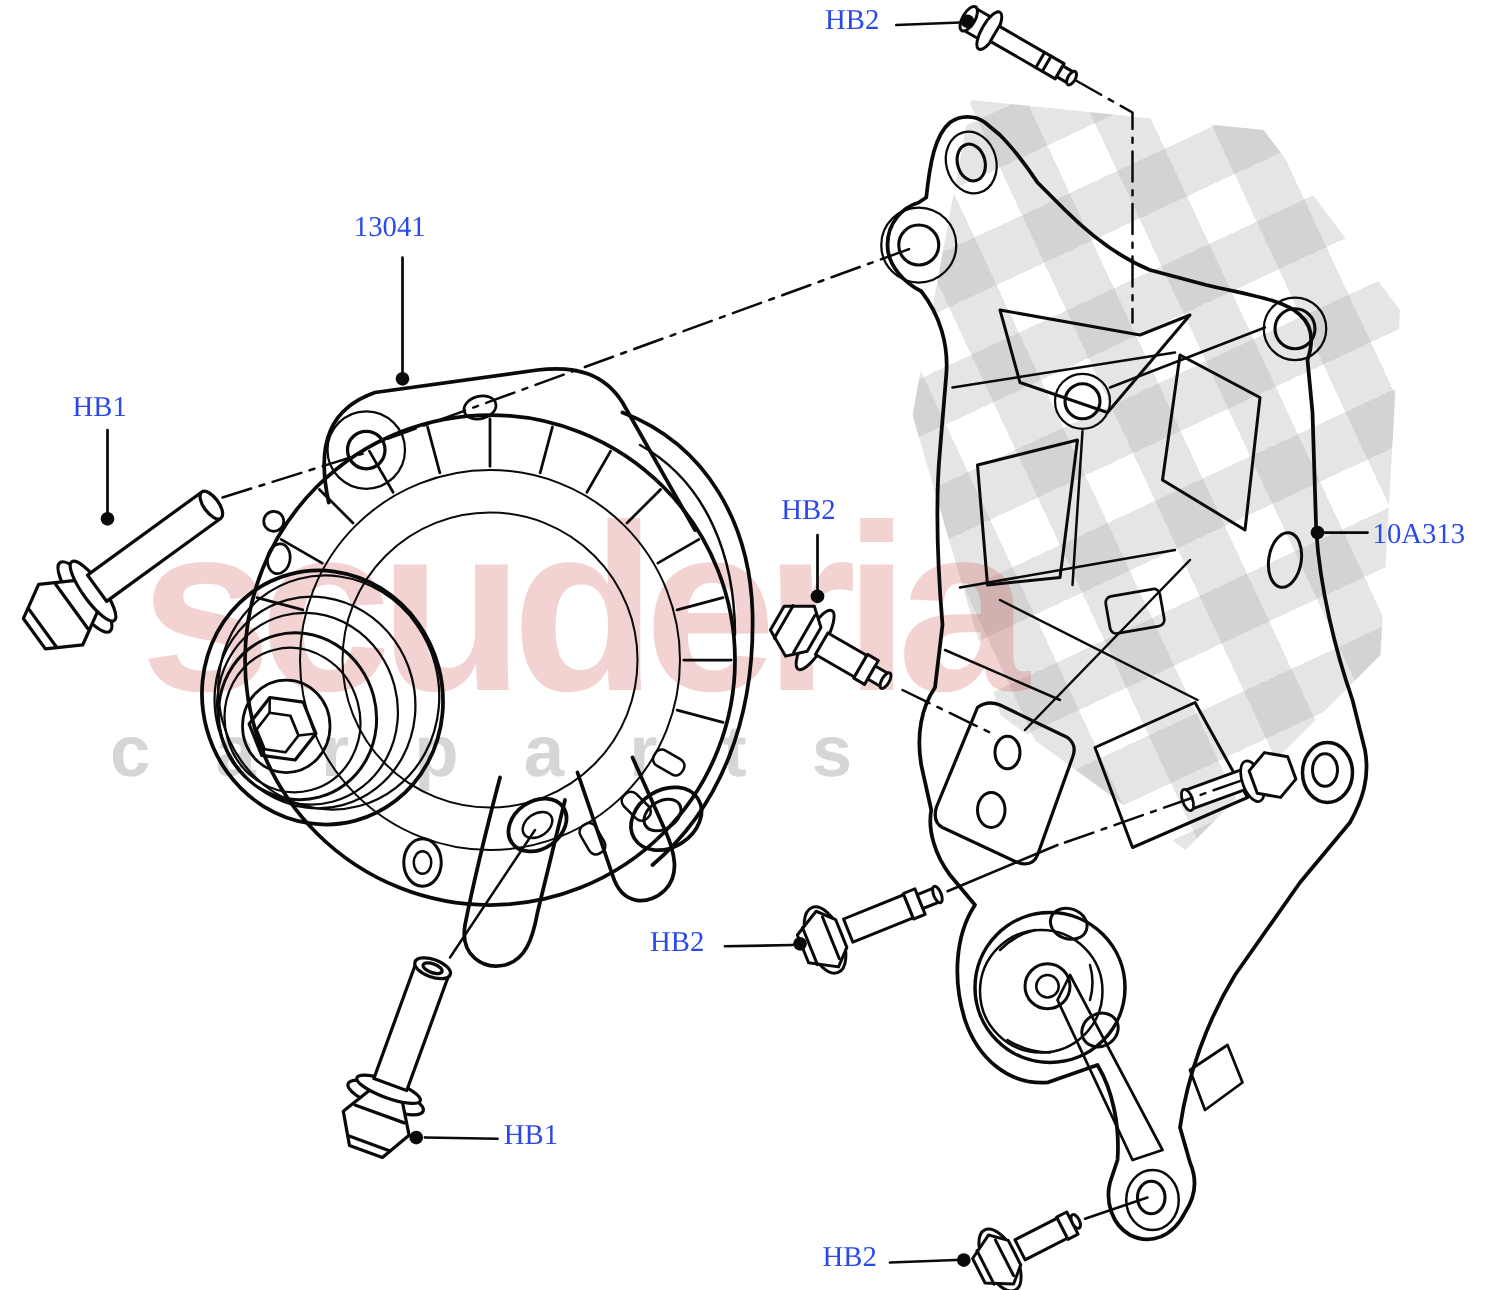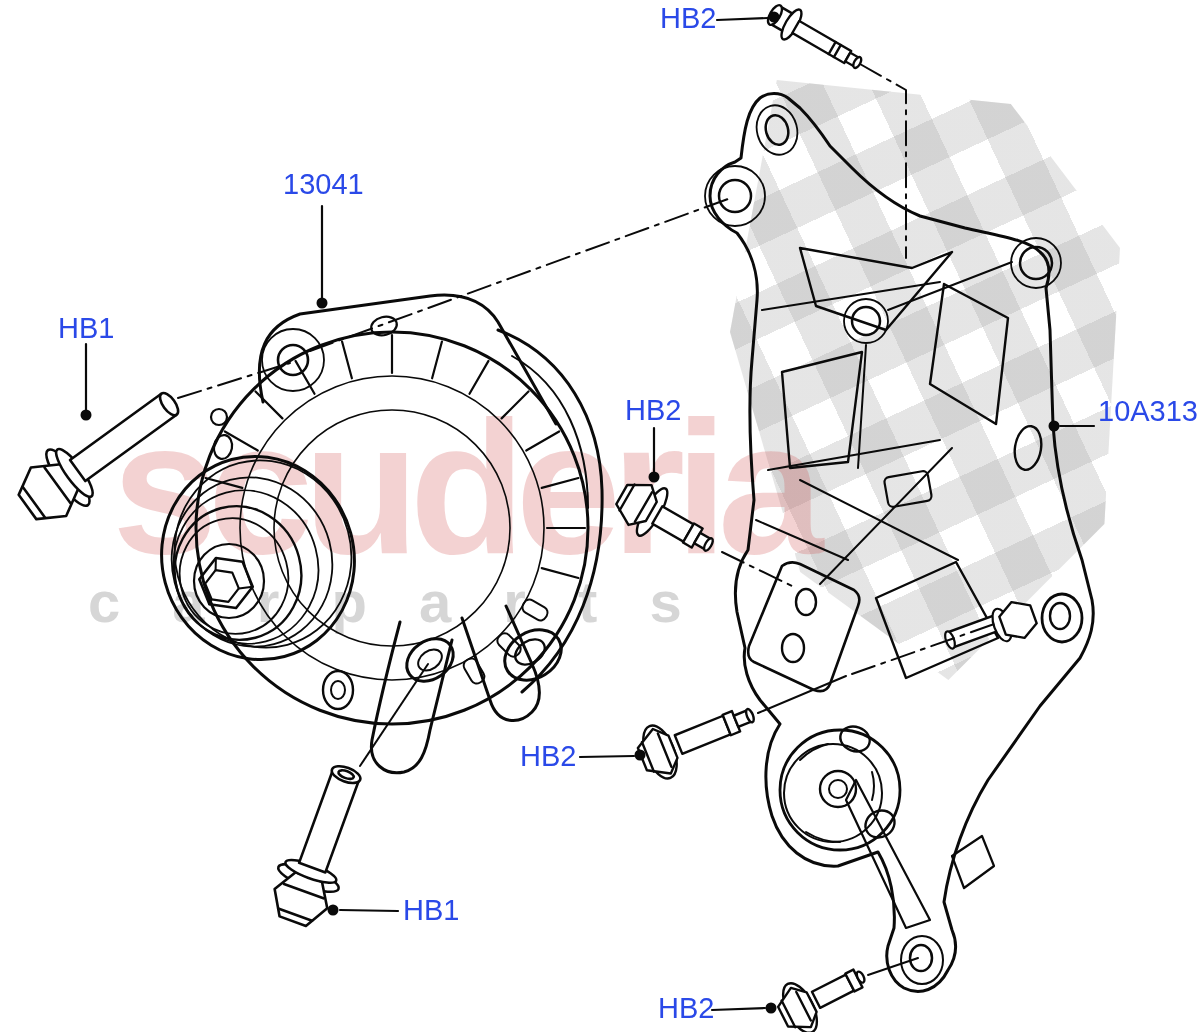--- a/index.html
+++ b/index.html
@@ -23,22 +23,22 @@
       repeating-linear-gradient(65deg, transparent 0 42px, rgba(170,170,170,0.30) 42px 84px),
       repeating-linear-gradient(-25deg, transparent 0 42px, rgba(170,170,170,0.30) 42px 84px);
     clip-path:polygon(12% 0,72% 4%,100% 28%,96% 74%,56% 100%,18% 82%,0 42%);}
   
   svg.art{position:absolute;left:0;top:0;z-index:2;}
   .art *{stroke:var(--ink);fill:none;stroke-linecap:round;stroke-linejoin:round;}
   .art .w{fill:#fff;}
   .art .dot{fill:var(--ink);stroke:none;}
   .art .dash{stroke-dasharray:24 7 4 7;}
   
-  .callout{position:absolute;z-index:3;font-size:29px;color:var(--label-blue);
-    line-height:1;white-space:nowrap;cursor:pointer;}
+  .callout{position:absolute;z-index:3;font-size:23px;color:var(--label-blue);
+    line-height:1;white-space:nowrap;cursor:pointer;font-family:Liberation Serif, serif;}
 </style>
 </head>
 <body>
 
 <div id="stage">
 
   <div class="wm-checker"></div>
   <div class="wm-brand">scuderia</div>
   <div class="wm-tagline">c a r  p a r t s</div>
 
@@ -275,17 +275,17 @@
         <circle class="dot" cx="333" cy="910" r="5.5"></circle>
       <line x1="712" y1="1010" x2="765" y2="1008"></line>
         <circle class="dot" cx="771" cy="1008" r="5.5"></circle>
     </g>
   </svg>
 
   <div class="callout" style="left:660px;top:4px">HB2</div>
   <div class="callout" style="left:283px;top:170px">13041</div>
   <div class="callout" style="left:58px;top:314px">HB1</div>
   <div class="callout" style="left:625px;top:396px">HB2</div>
-  <div class="callout" style="left:1098px;top:397px">10A313</div>
+  <div class="callout" style="left:1098px;top:415px">10A313</div>
   <div class="callout" style="left:520px;top:742px">HB2</div>
   <div class="callout" style="left:403px;top:896px">HB1</div>
   <div class="callout" style="left:658px;top:994px">HB2</div>
 </div>
 
 </body></html>

